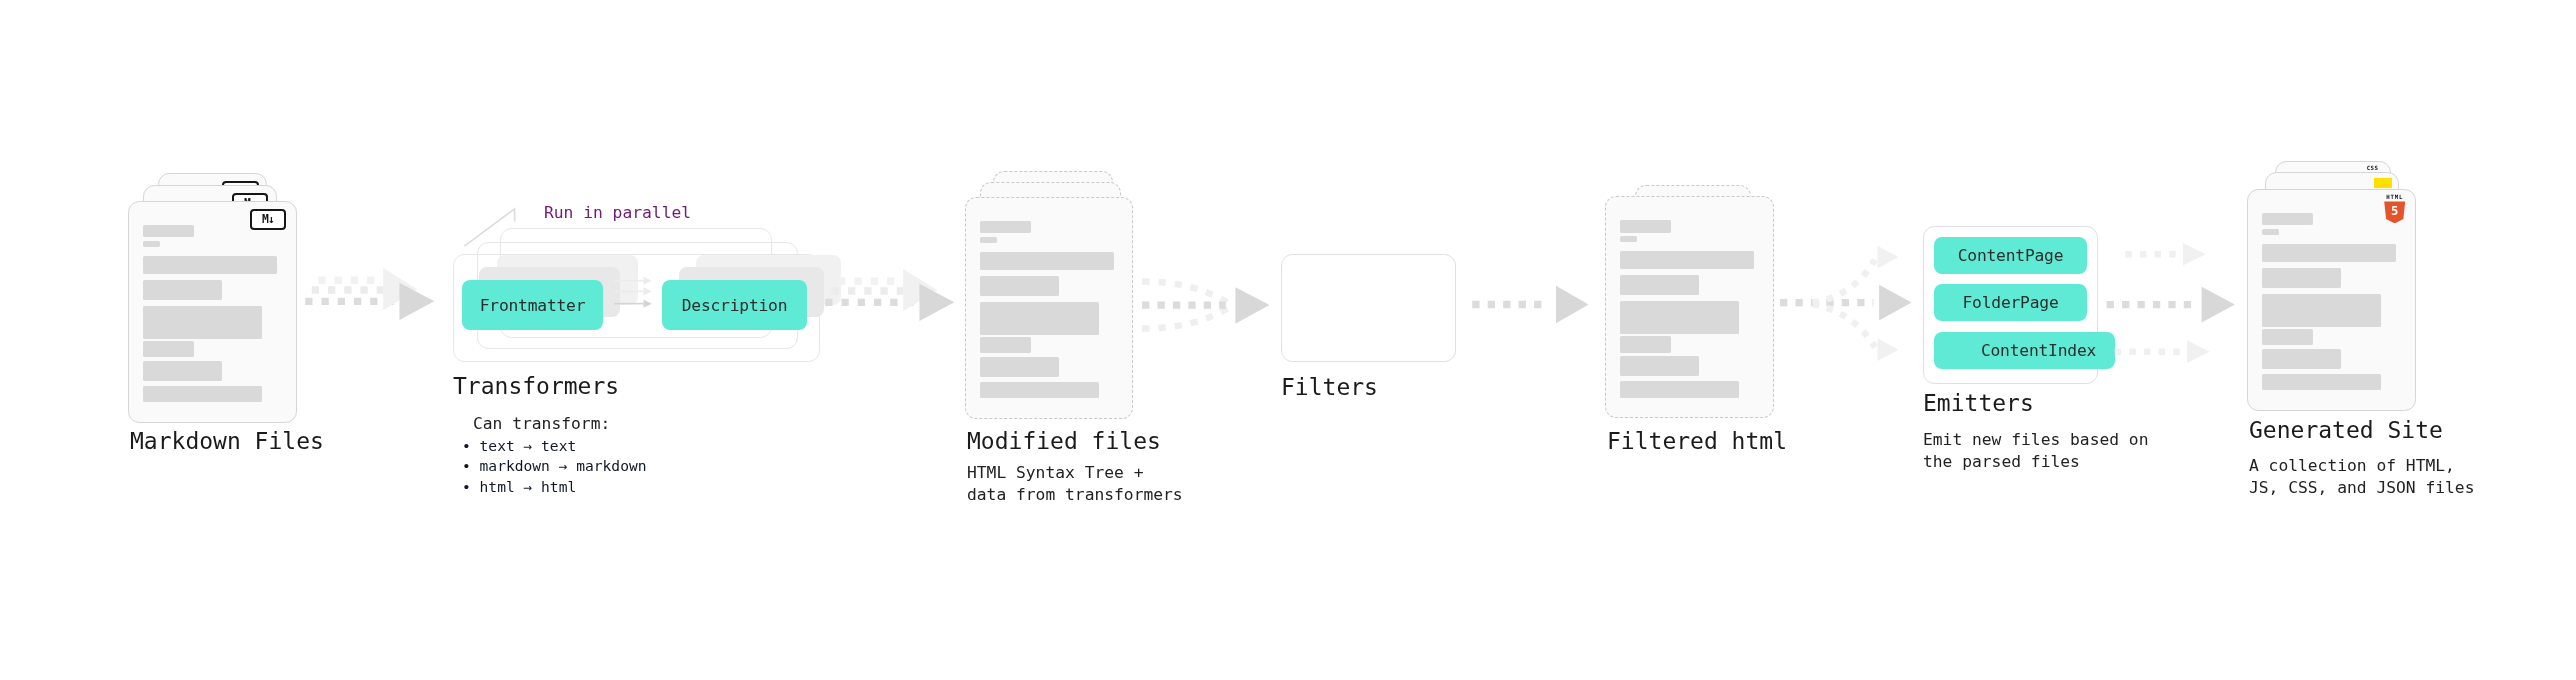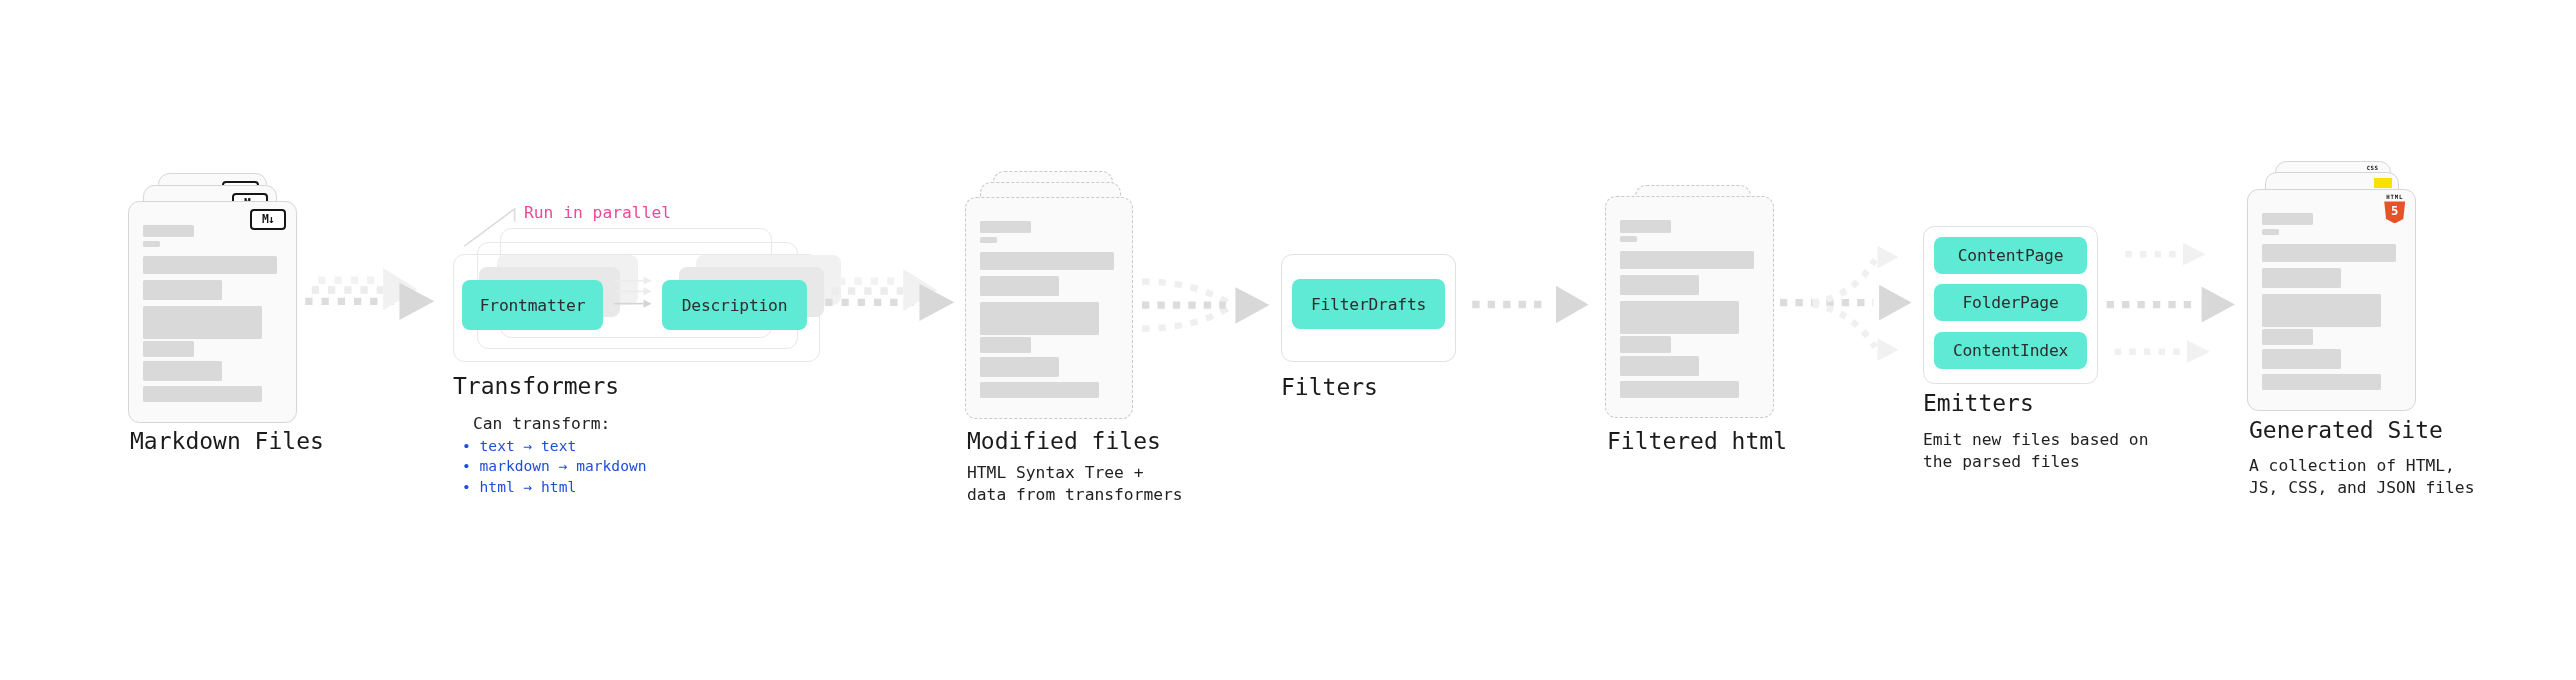--- a/index.html
+++ b/index.html
@@ -21,22 +21,22 @@
   .h5top{font-size:5.7px;font-weight:bold;letter-spacing:0.8px;color:#111;line-height:6.5px;}
   .h5shield{margin-top:0.8px;height:22px;background:#e5532a;color:#fff;font-size:12.2px;font-weight:bold;
             line-height:21px;clip-path:polygon(0 0,100% 0,91% 80%,50% 100%,9% 80%);}
   .cssicon{position:absolute;right:8.1px;top:3.3px;width:19.5px;text-align:center;}
   .csstxt{font-size:5.7px;font-weight:bold;color:#111;line-height:6.5px;letter-spacing:0.4px;}
   .cssbar{height:2.4px;background:#2f6df6;margin-top:0.8px;border-radius:0.8px;}
   .jsicon{position:absolute;right:6.5px;top:4.9px;width:18px;height:9.8px;background:#ffdf00;}
   
   .h1{position:absolute;font-size:23px;line-height:28px;color:#1b1b1b;white-space:nowrap;}
   .cap{position:absolute;font-size:16.3px;line-height:22px;color:#222;white-space:nowrap;}
-  .bullets{position:absolute;font-size:14.6px;line-height:20.3px;color:#1d4ed8;white-space:nowrap;}
-  .note{position:absolute;font-size:16.3px;color:#ec4899;white-space:nowrap;}
+  .bullets{position:absolute;font-size:14.6px;line-height:20.3px;color:#0f172a;white-space:nowrap;}
+  .note{position:absolute;font-size:16.3px;color:#701a75;white-space:nowrap;margin-left:20px;}
   
   .frame{position:absolute;border:1.6px solid #e7e7e7;border-radius:11.4px;background:transparent;}
   .frame.darker{border-color:#e0e0e0;}
   .node,.ghost1,.ghost2{position:absolute;border-radius:8.1px;display:flex;align-items:center;justify-content:center;}
   .node{background:#5eead4;color:#2d2d2d;font-size:16.3px;letter-spacing:-0.2px;}
   .ghost1{background:#e8e8e8;}
   .ghost2{background:#f1f1f1;}
   svg.arr{position:absolute;}
 </style>
 </head>
@@ -138,21 +138,20 @@
   </div>
 
   <svg class="arr" style="left:1138px;top:275px;" width="138" height="65" viewBox="0 0 170 80">
     <path d="M5,8 Q70,8 112,35" fill="none" stroke="#efefef" stroke-width="8" stroke-dasharray="9 11"></path>
     <path d="M5,66 Q70,66 112,40" fill="none" stroke="#efefef" stroke-width="8" stroke-dasharray="9 11"></path>
     <line x1="5" y1="37" x2="108" y2="37" stroke="#dcdcdc" stroke-width="9" stroke-dasharray="9 10"></line>
     <polygon points="120,15 120,60 162,37" fill="#d8d8d8"></polygon>
   </svg>
 
   <div class="frame darker" style="left:1281px;top:254px;width:173px;height:106px;"></div>
-  <div class="node" style="left:1292px;top:279px;width:153px;height:50px;">FilterDrafts</div>
   <div class="h1" style="left:1281px;top:373px;">Filters</div>
 
   <svg class="arr" style="left:1469px;top:284px;" width="122" height="41" viewBox="0 0 150 50">
     <line x1="4" y1="25" x2="95" y2="25" stroke="#dcdcdc" stroke-width="9" stroke-dasharray="9 10"></line>
     <polygon points="107,2 107,48 147,25" fill="#d8d8d8"></polygon>
   </svg>
 
   <div class="abs" style="left:1605px;top:185px;width:167px;height:236px;">
     <div class="doc dashed" style="left:30px;top:0;width:114px;"></div>
     <div class="doc dashed" style="left:0;top:11.4px;width:167px;">
@@ -175,21 +174,21 @@
     <path d="M45,77 Q95,70 122,24" fill="none" stroke="#f0f0f0" stroke-width="8" stroke-dasharray="8 10"></path>
     <path d="M45,79 Q95,88 122,132" fill="none" stroke="#f0f0f0" stroke-width="8" stroke-dasharray="8 10"></path>
     <polygon points="127,55 127,99 167,77" fill="#d8d8d8"></polygon>
     <polygon points="125,7 125,35 151,21" fill="#f1f1f1"></polygon>
     <polygon points="125,121 125,149 151,135" fill="#f1f1f1"></polygon>
   </svg>
 
   <div class="frame darker" style="left:1923px;top:226px;width:173px;height:156px;"></div>
   <div class="node" style="left:1934px;top:237px;width:153px;height:37px;">ContentPage</div>
   <div class="node" style="left:1934px;top:284px;width:153px;height:37px;">FolderPage</div>
-  <div class="node" style="left:1934px;top:332px;width:153px;height:37px;">ContentIndex</div>
+  <div class="node" style="left:1934px;top:332px;width:153px;height:37px;padding-left:28px;">ContentIndex</div>
   <div class="h1" style="left:1923px;top:389px;">Emitters</div>
   <div class="cap" style="left:1923px;top:429px;">
     <div>Emit new files based on</div>
     <div>the parsed files</div>
   </div>
 
   <svg class="arr" style="left:2105px;top:238px;" width="134" height="134" viewBox="0 0 165 165">
     <line x1="25" y1="20" x2="93" y2="20" stroke="#f0f0f0" stroke-width="8" stroke-dasharray="8 10"></line>
     <polygon points="96,6 96,34 124,20" fill="#f1f1f1"></polygon>
     <line x1="2" y1="82" x2="115" y2="82" stroke="#dcdcdc" stroke-width="9" stroke-dasharray="9 10"></line>

